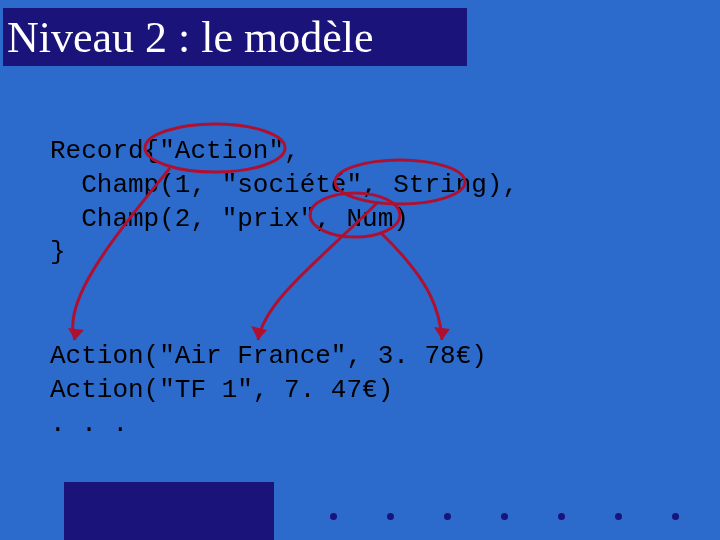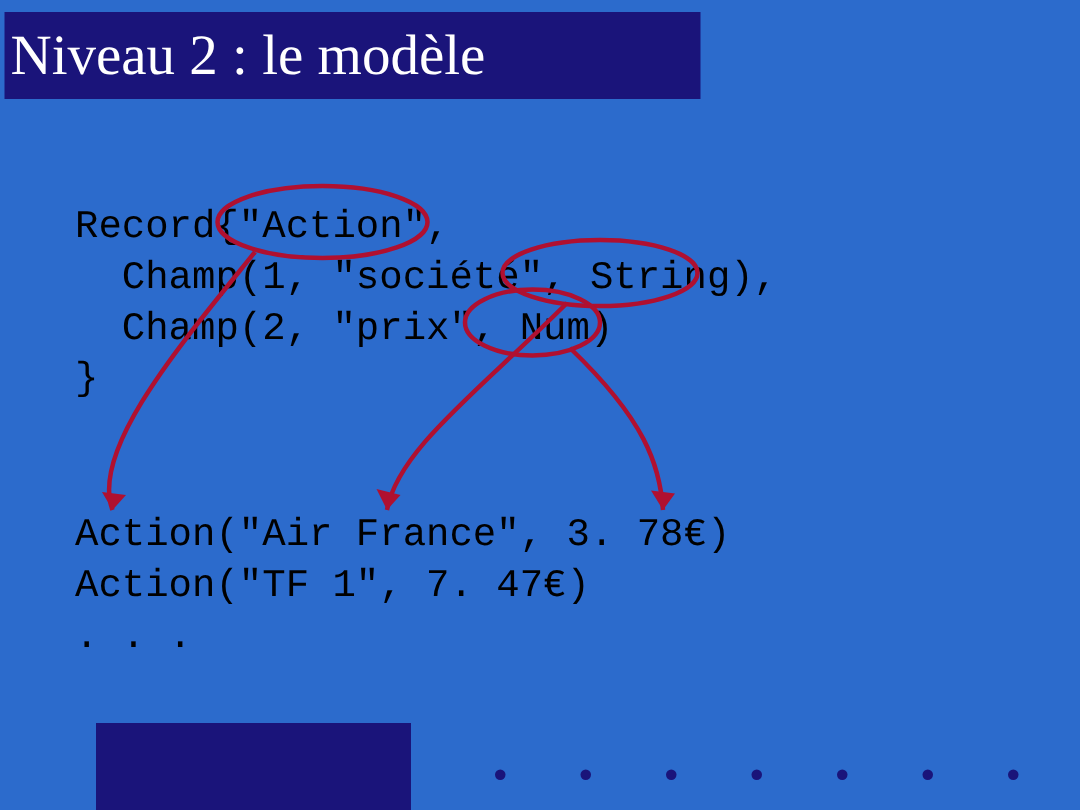--- a/index.html
+++ b/index.html
@@ -22,21 +22,21 @@
     top: 8px;
     width: 460px;
     height: 58px;
     background: #1a147a;
     display: flex;
     align-items: center;
     padding-left: 4px;
   }
   .title-text {
     color: #ffffff;
-    font-size: 38px;
+    font-size: 44px;
     font-weight: normal;
   }
   .code-block {
     position: absolute;
     left: 50px;
     top: 135px;
     font-family: "Courier New", monospace;
     font-size: 26px;
     color: #000000;
     line-height: 1.3;

